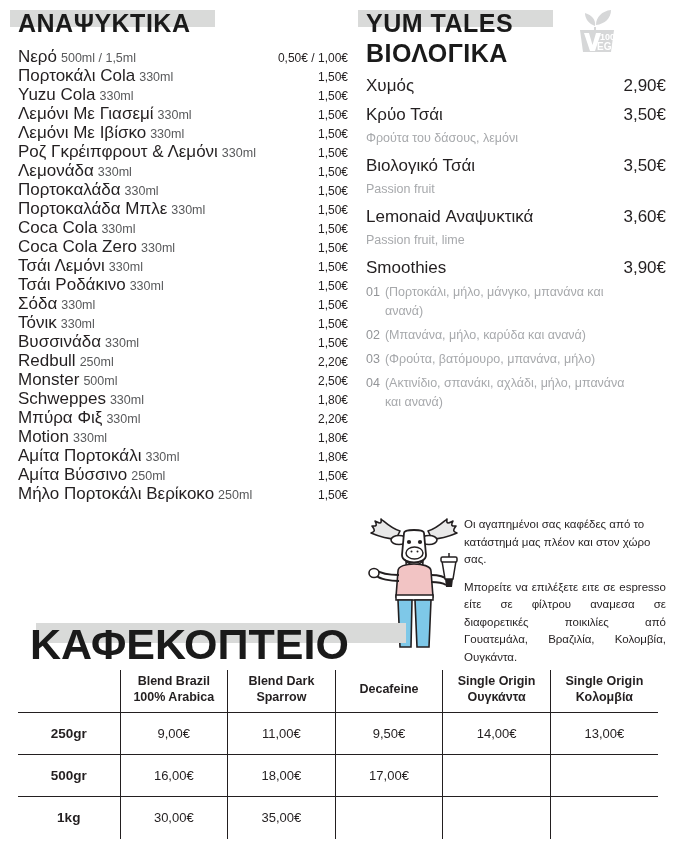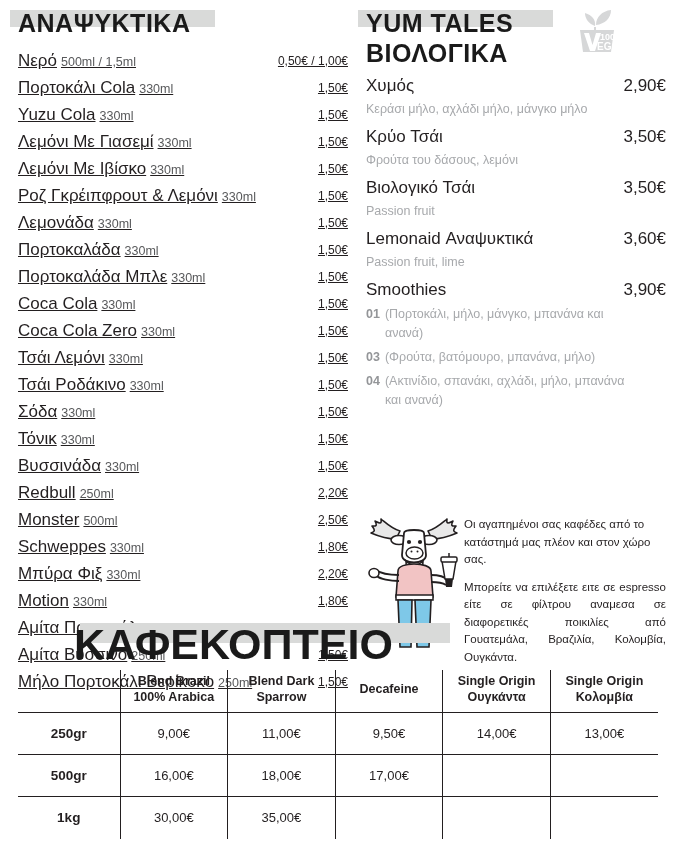--- a/index.html
+++ b/index.html
@@ -49,25 +49,24 @@
   #anapsiktika-head .hl { width: 205px; }
   #yumtales-head .hl { width: 195px; }
 
   .sec-head.two-line { line-height: 30px; }
 
   
   .drink-list { margin-top: 10px; }
 
   .drink-row {
     display: flex;
-    align-items: flex-start;
+    align-items: flex-end;
     justify-content: space-between;
-    line-height: 26px;
+    line-height: 18px;
     white-space: nowrap;
-    text-decoration: underline;
   }
   .drink-name {
     font-size: 17px;
     font-weight: 400;
     color: #231f20;
   }
   .drink-vol {
     font-size: 12.5px;
     color: #58595b;
     margin-left: 4px;
@@ -102,21 +101,21 @@
 
   .smoothie-variants { margin-top: 2px; }
   .sv-row {
     display: flex;
     font-size: 12.5px;
     color: #a7a9ac;
     line-height: 19px;
     margin-bottom: 5px;
   }
   .sv-num {
-    font-weight: 700;
+    font-weight: 400;
     color: #939598;
     margin-right: 5px;
     flex: none;
     text-align: right;
   }
   .sv-txt { max-width: 252px; }
 
   
   .vegan-badge {
     position: absolute;
@@ -156,21 +155,20 @@
   
   .kafe-head {
     position: absolute;
     left: 30px; top: 620px;
     font-weight: 700;
     font-size: 43px;
     letter-spacing: 0px;
     line-height: 48px;
     color: #1a1a1a;
     white-space: nowrap;
-    margin-left: 44px;
   }
   .kafe-head .hl {
     position: absolute;
     left: 6px; top: 3px;
     width: 370px; height: 20px;
     background: #d9dad9;
     z-index: 0;
   }
   .kafe-head .txt { position: relative; z-index: 1; }
 
@@ -334,21 +332,20 @@
       <span class="txt">YUM TALES</span><br>
       <span class="txt">ΒΙΟΛΟΓΙΚΑ</span>
     </div>
 
     <div class="bio-list" id="bio-list">
         <div class="bio-item">
           <div class="bio-top">
             <span class="bio-name">Χυμός</span>
             <span class="bio-price">2,90€</span>
           </div>
-          <div class="bio-desc">Κεράσι μήλο, αχλάδι μήλο, μάνγκο μήλο</div>
         </div>
         <div class="bio-item">
           <div class="bio-top">
             <span class="bio-name">Κρύο Τσάι</span>
             <span class="bio-price">3,50€</span>
           </div>
           <div class="bio-desc">Φρούτα του δάσους, λεμόνι</div>
         </div>
         <div class="bio-item">
           <div class="bio-top">
@@ -369,20 +366,24 @@
             <span class="bio-name">Smoothies</span>
             <span class="bio-price">3,90€</span>
           </div>
         </div>
       </div>
 
     <div class="smoothie-variants" id="smoothie-variants">
         <div class="sv-row">
           <span class="sv-num">01</span>
           <span class="sv-txt">(Πορτοκάλι, μήλο, μάνγκο, μπανάνα και ανανά)</span>
+        </div>
+        <div class="sv-row">
+          <span class="sv-num">02</span>
+          <span class="sv-txt">(Μπανάνα, μήλο, καρύδα και ανανά)</span>
         </div>
         <div class="sv-row">
           <span class="sv-num">03</span>
           <span class="sv-txt">(Φρούτα, βατόμουρο, μπανάνα, μήλο)</span>
         </div>
         <div class="sv-row">
           <span class="sv-num">04</span>
           <span class="sv-txt">(Ακτινίδιο, σπανάκι, αχλάδι, μήλο, μπανάνα και ανανά)</span>
         </div>
       </div>

